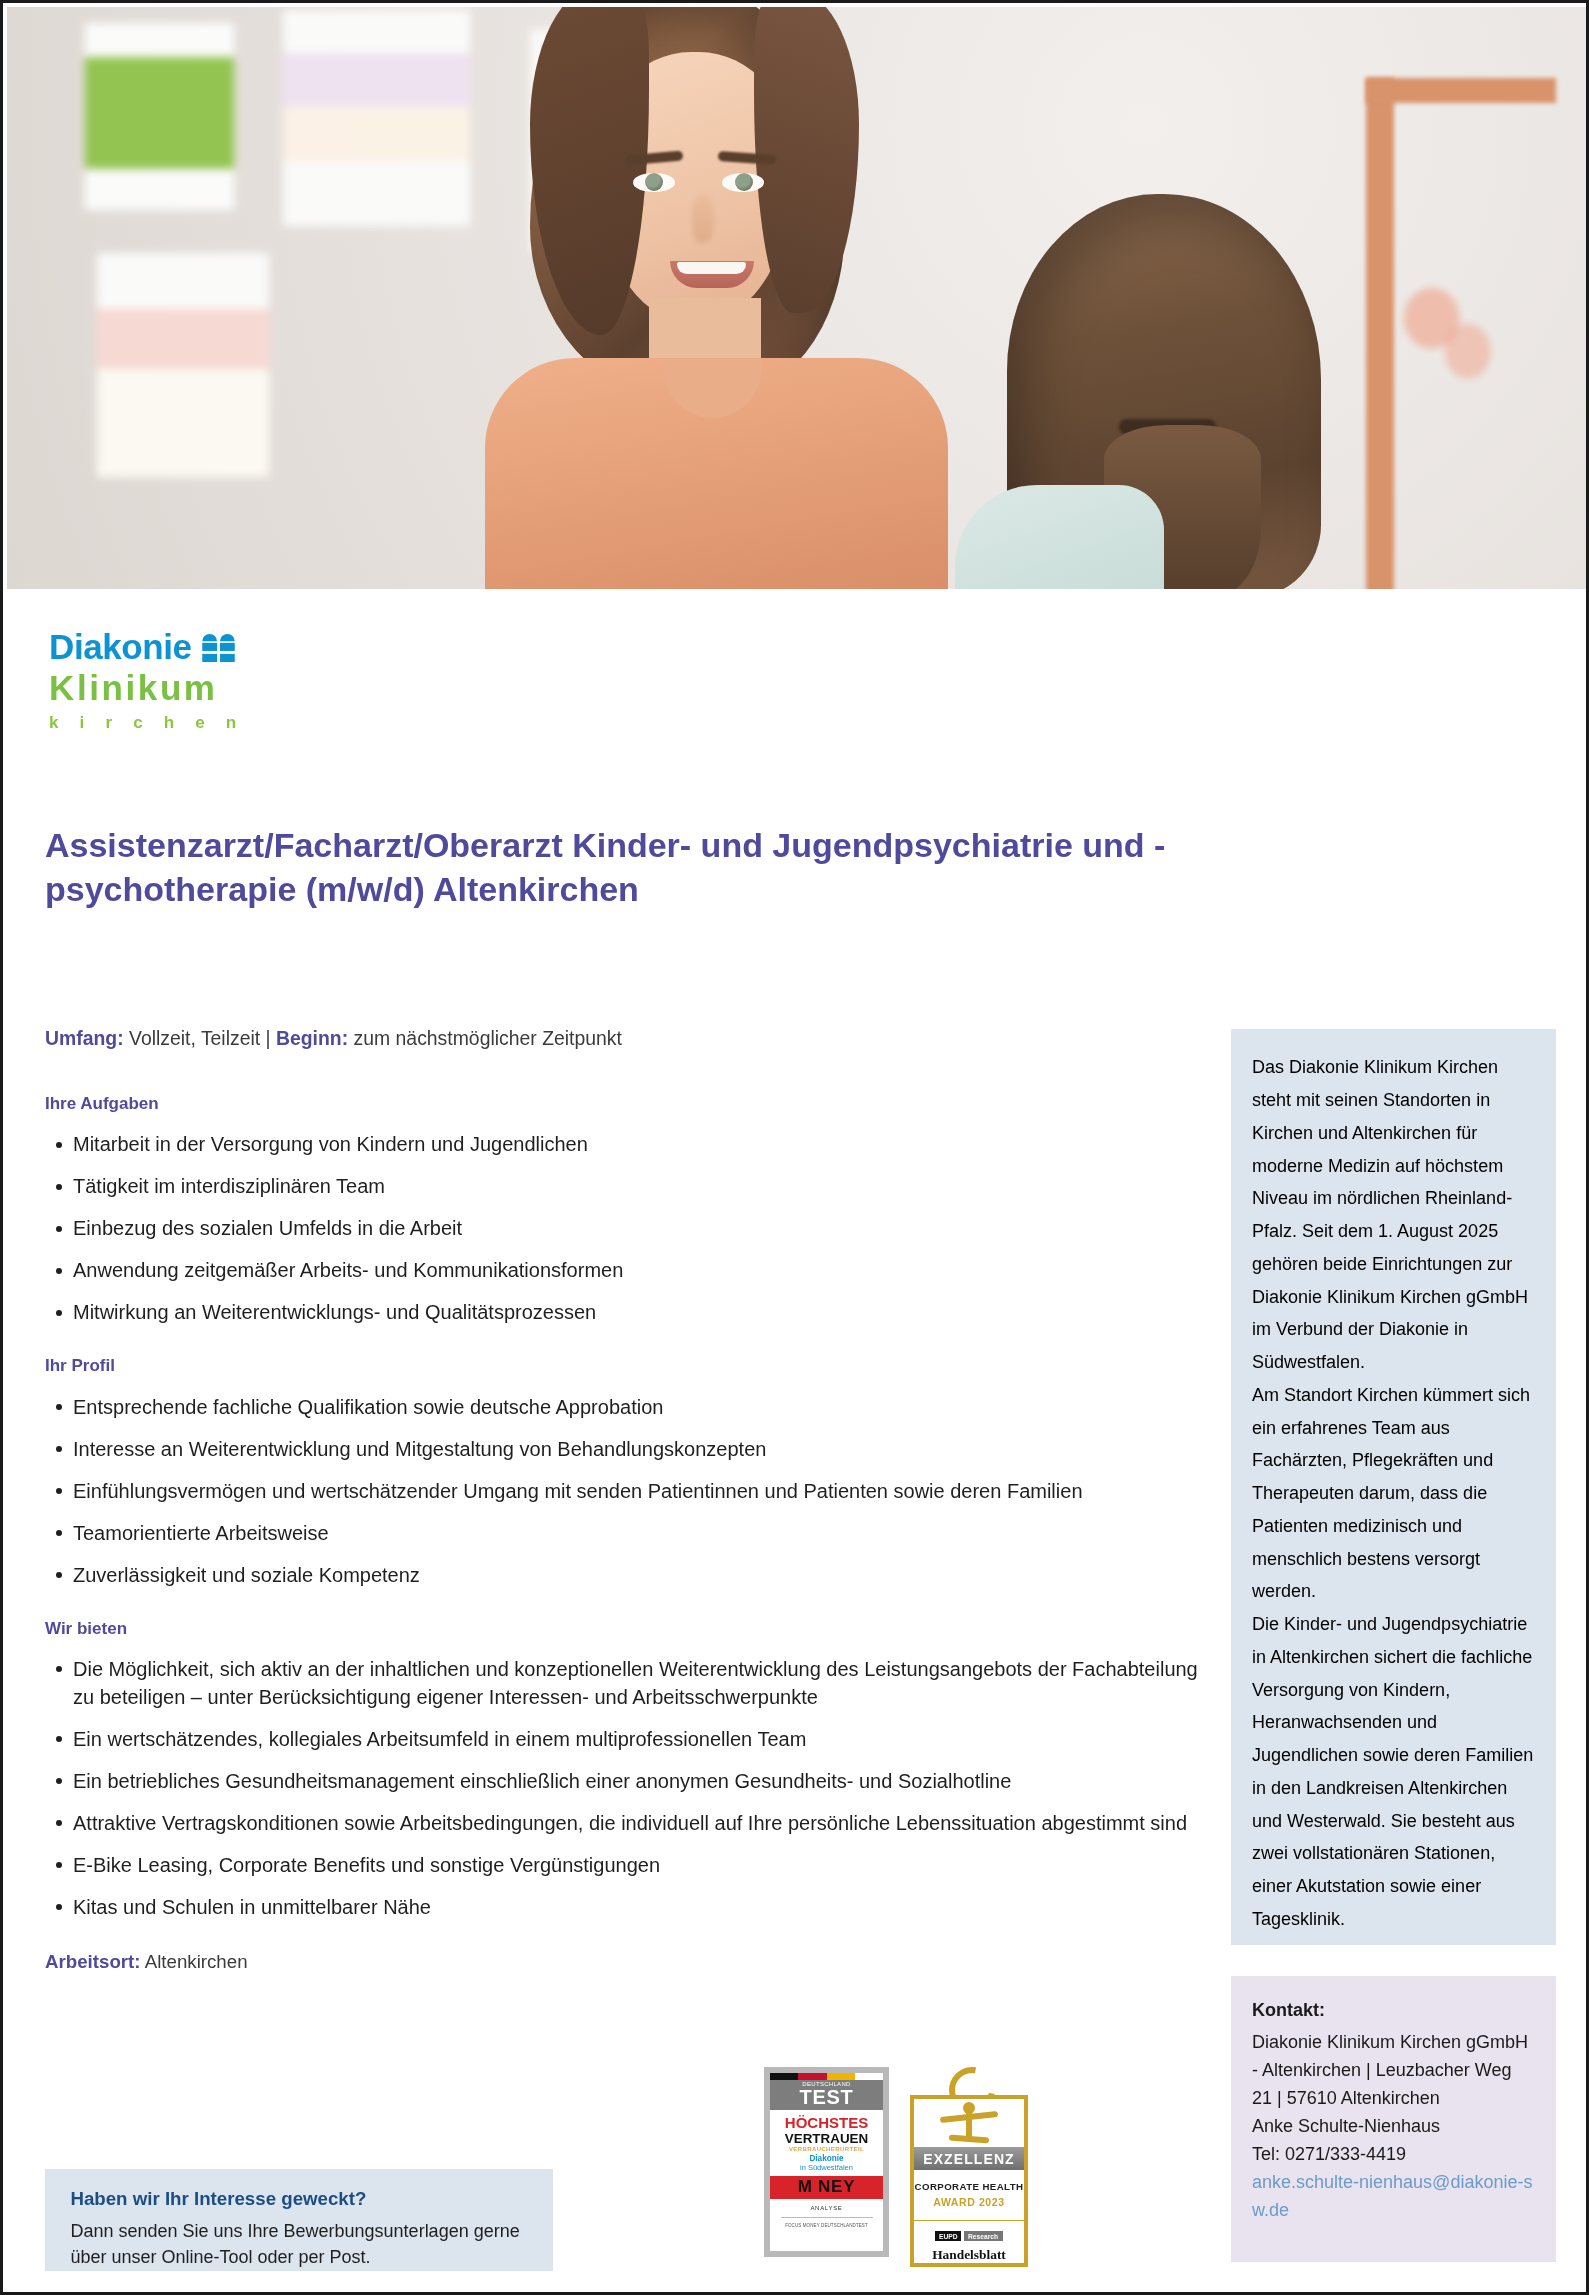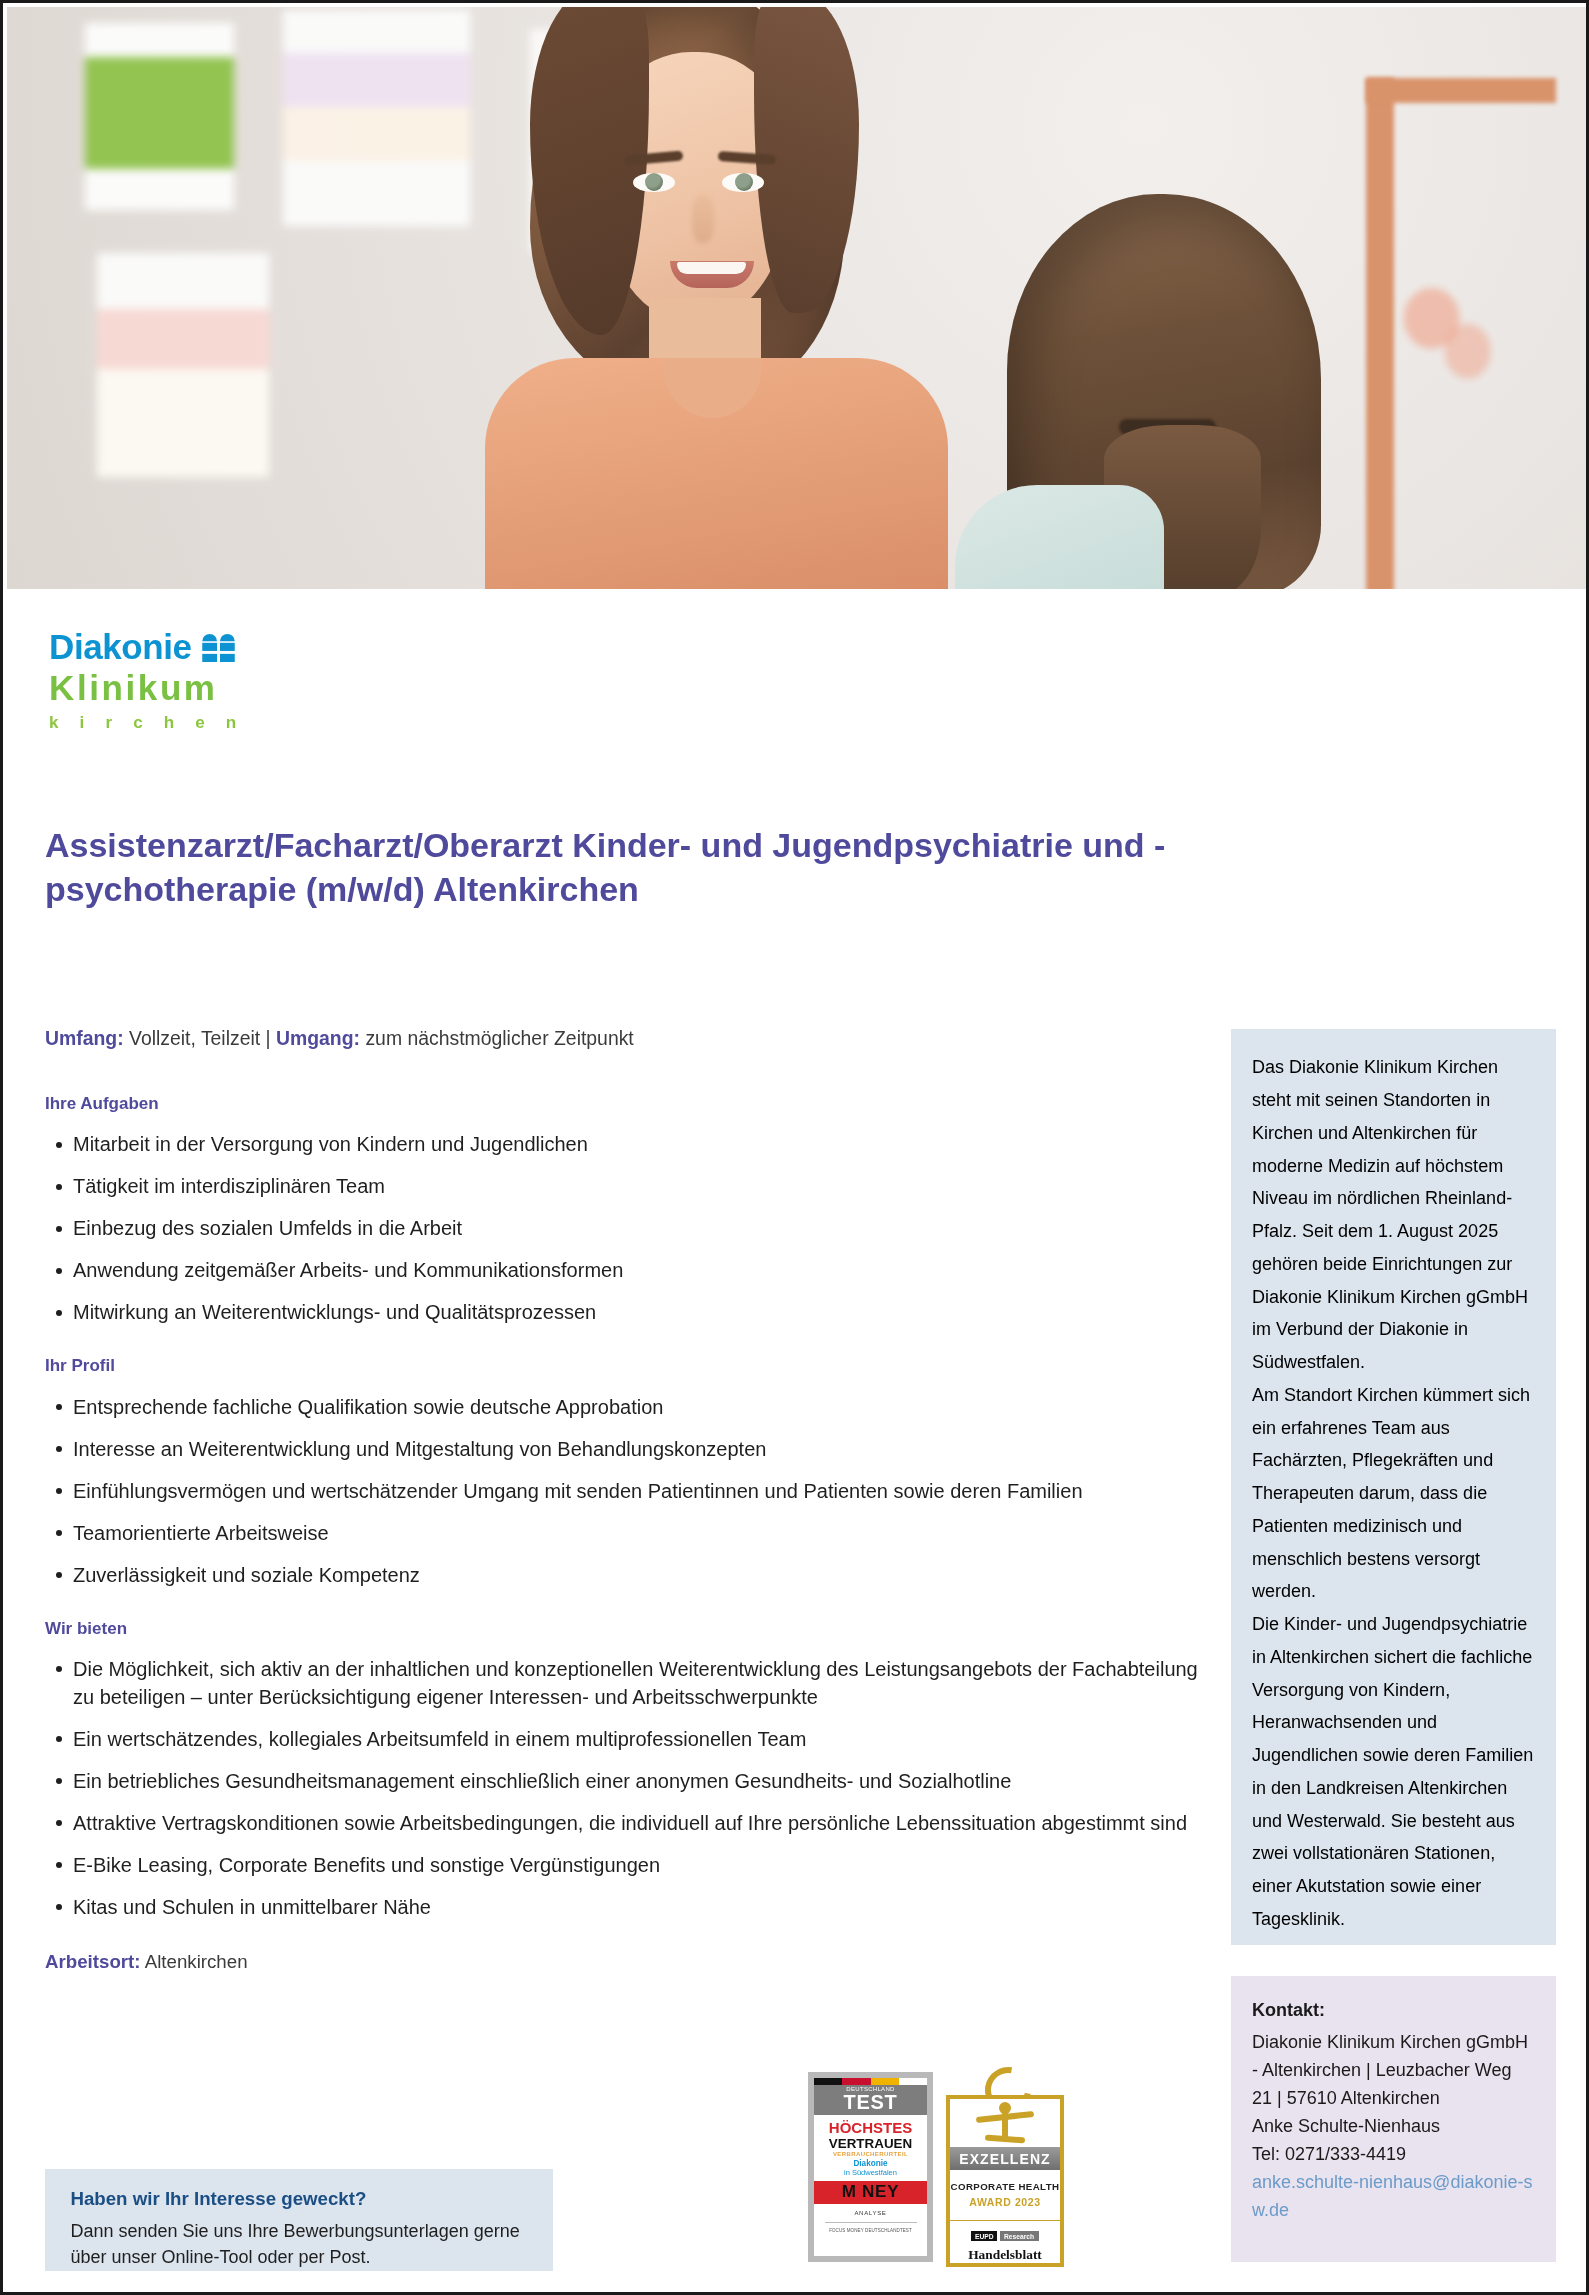--- a/index.html
+++ b/index.html
@@ -182,21 +182,21 @@
 
   
   .cta {
     position: absolute; left: 42px; top: 2166px; width: 508px; height: 102px;
     background: #dce4ee; padding: 19.4px 25.4px;
   }
   .cta-head { font-size: 18.7px; font-weight: bold; color: #1b4e83; margin-bottom: 7.5px; }
   .cta-body { font-size: 18px; line-height: 1.45; color: #1f1f1f; }
 
   
-  .badges { position: absolute; left: 761px; top: 2064px; display: flex; gap: 13px; align-items: center; margin-left: 44px; }
+  .badges { position: absolute; left: 761px; top: 2064px; display: flex; gap: 21px; align-items: flex-start; }
   .badge-money {
     width: 125px; height: 190px; background: #ffffff;
     border: 6px solid #b9b9b9; display: flex; flex-direction: column;
     font-size: 6.7px; text-align: center;
   }
   .bm-flag { display: flex; height: 6.7px; }
   .bm-flag i { flex: 1; }
   .bm-flag i:nth-child(1){background:#111} .bm-flag i:nth-child(2){background:#c8102e}
   .bm-flag i:nth-child(3){background:#f0b400} .bm-flag i:nth-child(4){background:#fff}
   .bm-test { background: #7d7d7d; color: #fff; padding: 1.5px 0 3px; }
@@ -308,21 +308,21 @@
         <path d="M24 14 A10 10 0 0 1 44 14 Z" fill="#0d93d2"></path>
       </svg>
     </div>
     <div class="logo-klinikum">Klinikum</div>
     <div class="logo-kirchen">k i r c h e n</div>
   </div>
 
   <h1 class="title">Assistenzarzt/Facharzt/Oberarzt Kinder- und Jugendpsychiatrie und -psychotherapie (m/w/d) Altenkirchen</h1>
 
   <div class="meta">
-    <b>Umfang:</b><span> Vollzeit, Teilzeit | </span><b>Umgang:</b><span> zum nächstmöglicher Zeitpunkt</span>
+    <b>Umfang:</b><span> Vollzeit, Teilzeit | </span><b>Beginn:</b><span> zum nächstmöglicher Zeitpunkt</span>
   </div>
 
   <div class="content" id="sections-root">
       <div class="sec-head">Ihre Aufgaben</div>
       <ul class="bullets">
         <li>Mitarbeit in der Versorgung von Kindern und Jugendlichen</li>
         <li>Tätigkeit im interdisziplinären Team</li>
         <li>Einbezug des sozialen Umfelds in die Arbeit</li>
         <li>Anwendung zeitgemäßer Arbeits- und Kommunikationsformen</li>
         <li>Mitwirkung an Weiterentwicklungs- und Qualitätsprozessen</li>

